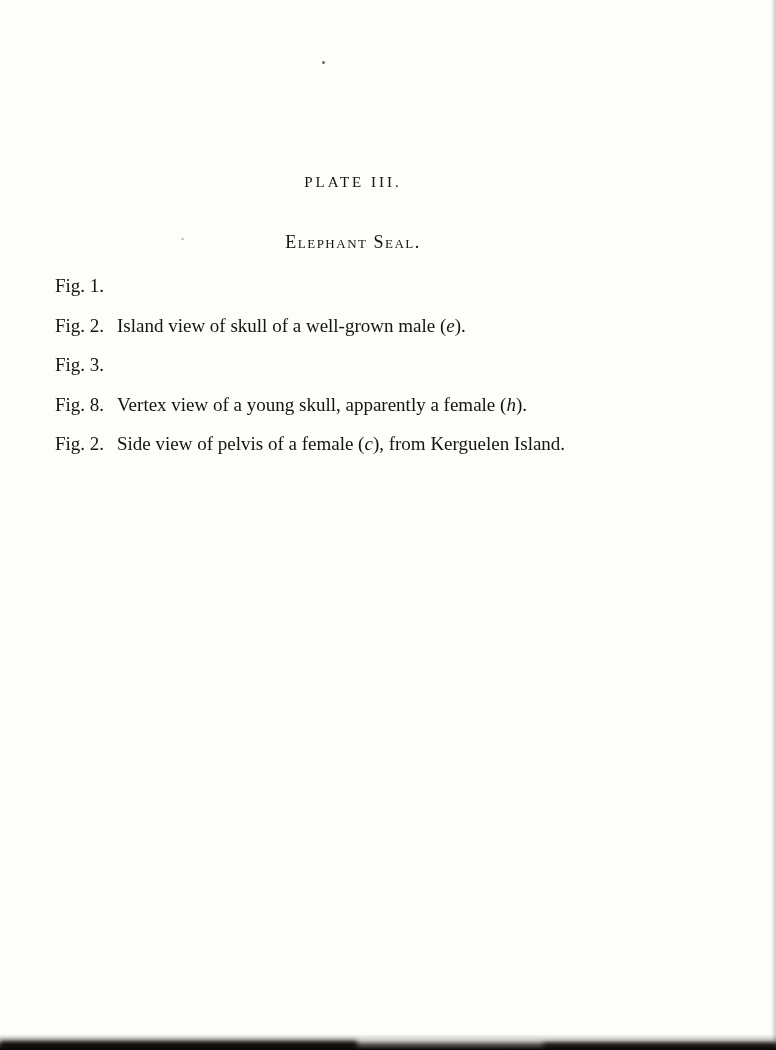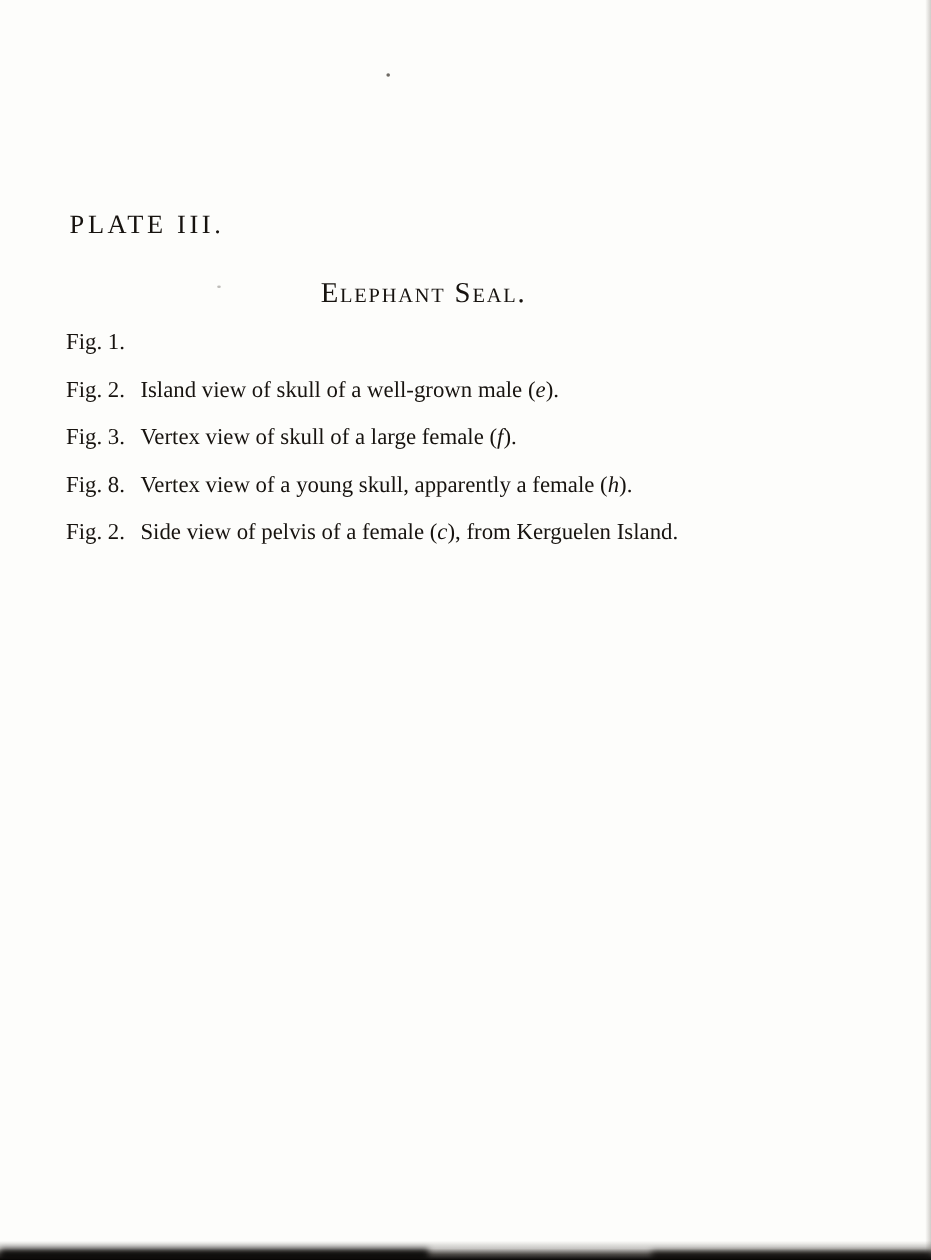--- a/index.html
+++ b/index.html
@@ -19,34 +19,34 @@
     height: 1050px;
     background: #fdfdfb;
     color: #17130f;
   }
   .plate-title {
     position: absolute;
     top: 174px;
     left: 58px;
     width: 590px;
     margin: 0;
-    text-align: left;
-    font-size: 22px;
+    text-align: center;
+    font-size: 15px;
     font-weight: normal;
     letter-spacing: 3px;
     color: #17130f;
   }
   .section-heading {
     position: absolute;
     top: 232px;
     left: 58px;
     width: 590px;
     margin: 0;
     text-align: center;
-    font-size: 24px;
+    font-size: 18px;
     font-weight: normal;
     font-variant: small-caps;
     letter-spacing: 1.5px;
     color: #17130f;
   }
   .figures {
     position: absolute;
     top: 274px;
     left: 55px;
     width: 640px;
@@ -143,21 +143,20 @@
       <span class="fig-label">Fig. 1.</span>
     </div>
 
     <div class="fig-row">
       <span class="fig-label">Fig. 2.</span>
       <span class="fig-text"><span>Island view of skull of a well-grown male (</span><i>e</i><span>).</span><i></i><span></span></span>
     </div>
 
     <div class="fig-row">
       <span class="fig-label">Fig. 3.</span>
-      <span class="fig-text"><span>Vertex view of skull of a large female (</span><i>f</i><span>).</span><i></i><span></span></span>
     </div>
 
     <div class="fig-row">
       <span class="fig-label">Fig. 8.</span>
       <span class="fig-text"><span>Vertex view of a young skull, apparently a female (</span><i>h</i><span>).</span><i></i><span></span></span>
     </div>
 
     <div class="fig-row">
       <span class="fig-label">Fig. 2.</span>
       <span class="fig-text"><span>Side view of pelvis of a female (</span><i>c</i><span>), from Kerguelen Island.</span><i></i><span></span></span>

